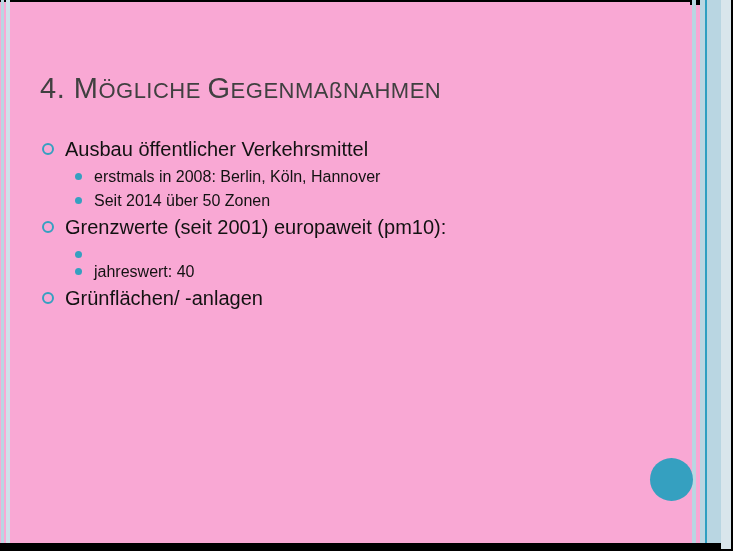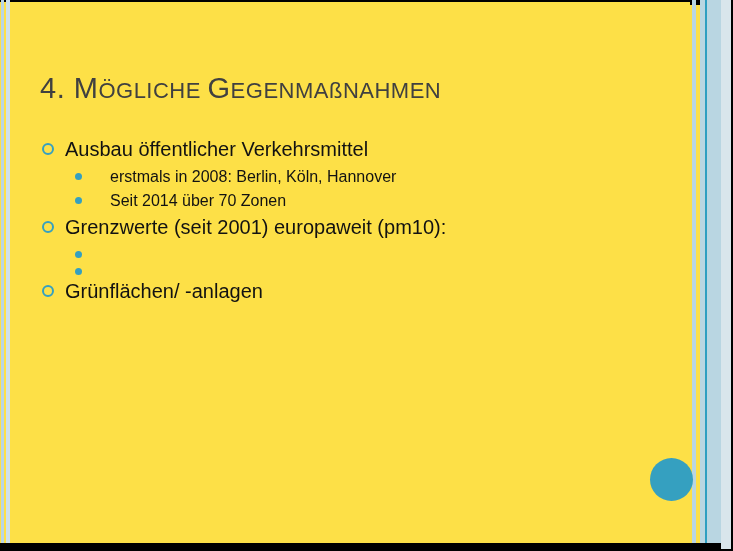--- a/index.html
+++ b/index.html
@@ -1,19 +1,19 @@
 <!DOCTYPE html>
 <html><head>
 <meta charset="utf-8">
 <style>
   html,body{margin:0;padding:0;background:#000;}
   .stage{
     position:relative;
     width:733px;height:551px;
-    background:#fde047;
+    background:#f9a8d4;
     overflow:hidden;
     font-family:"Liberation Sans","DejaVu Sans",sans-serif;
   }
   
   .edge{position:absolute;}
   .top-line{left:0;top:0;width:733px;height:2px;background:#000;}
   .top-right-edge{left:690px;top:0;width:43px;height:5px;background:#000;}
   .right-black-line{left:731px;top:0;width:2px;height:551px;background:#000;}
   .bottom-bar{left:0;top:543px;width:721px;height:8px;background:#000;}
   .bottom-right-line{left:721px;top:549px;width:12px;height:2px;background:#000;}
@@ -35,21 +35,21 @@
 
   
   .content{position:absolute;left:40px;top:70px;width:600px;}
   .title{color:#404040;letter-spacing:.5px;line-height:36px;white-space:nowrap;}
   .title .big{font-size:29px;}
   .title .small{font-size:22px;}
 
   .bullets{margin-top:26px;color:#121212;}
   .row{display:flex;align-items:flex-start;}
   .l1{font-size:20px;line-height:25px;margin:4px 0;text-align:right;}
-  .l2{font-size:16px;line-height:21px;margin:3px 0;padding-left:33px;gap:16px;}
+  .l2{font-size:16px;line-height:21px;margin:3px 0;padding-left:33px;}
   .m1{flex:0 0 auto;width:8px;height:8px;border:2.5px solid #35a0c0;border-radius:50%;margin:6px 11px 0 2px;}
   .m2{flex:0 0 auto;width:7px;height:7px;background:#35a0c0;border-radius:50%;margin:7px 12px 0 2px;}
   sup{font-size:.62em;line-height:0;}
   .txt{white-space:pre-wrap;}
 </style>
 </head>
 <body>
 
 <div class="stage">
 
@@ -82,35 +82,36 @@
       </div>
 
 
       <div class="row l2">
         <span class="m2"></span>
         <span class="txt">erstmals in 2008: Berlin, Köln, Hannover</span>
       </div>
 
       <div class="row l2">
         <span class="m2"></span>
-        <span class="txt">Seit 2014 über 70 Zonen</span>
+        <span class="txt">Seit 2014 über 50 Zonen</span>
       </div>
 
 
       <div class="row l1">
         <span class="m1"></span>
         <span class="txt">Grenzwerte (seit 2001) europaweit (pm10):</span>
       </div>
 
       <div class="row l2">
         <span class="m2"></span>
       </div>
 
       <div class="row l2">
         <span class="m2"></span>
+        <span class="txt">jahreswert: 40</span>
       </div>
 
       <div class="row l1">
         <span class="m1"></span>
         <span class="txt">Grünflächen/ -anlagen</span>
       </div>
 
     </div>
   </div>
 </div>

